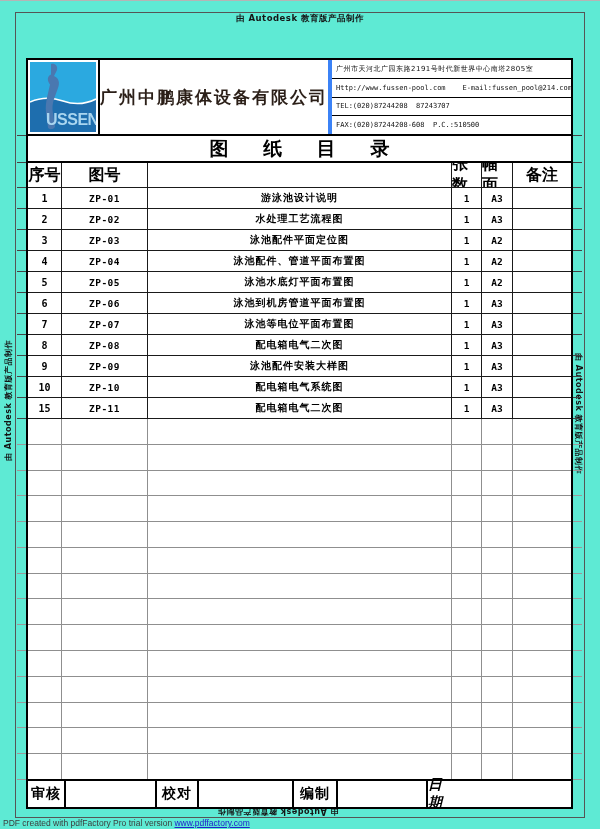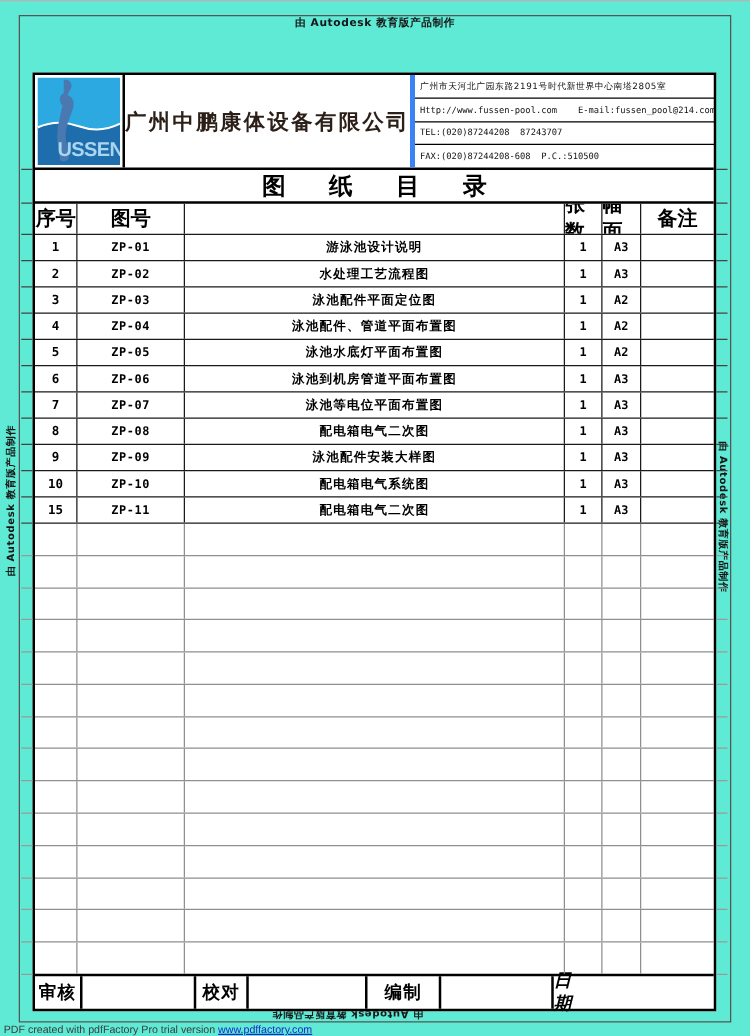--- a/index.html
+++ b/index.html
@@ -63,21 +63,21 @@
   .grid-row.filled .c-name { font-size:10px; font-weight:bold; letter-spacing:1px; }
   .grid-row.filled .c-count, .grid-row.filled .c-size { font-family:"DejaVu Sans Mono",monospace; font-size:9.5px; font-weight:bold; }
 
   
   .approval-bar { height:28px; flex:0 0 28px; border-top:2px solid #000; display:flex; }
   .ab-cell { border-right:2px solid #000; display:flex; align-items:center; justify-content:center; }
   .ab-cell:last-child { border-right:none; }
   .ab-label { font-size:14px; font-weight:bold; letter-spacing:1px; color:#000; }
   .ab-review { width:38px; } .ab-review-val { width:91px; }
   .ab-proof { width:42px; } .ab-proof-val { width:95px; }
-  .ab-draft { width:59px;font-family:Liberation Mono, monospace; } .ab-draft-val { width:90px; }
+  .ab-draft { width:44px;font-family:Liberation Mono, monospace; } .ab-draft-val { width:90px; }
   .ab-date { width:20px;font-style:italic; }
   .ab-date-val { flex:1; font-family:"DejaVu Sans Mono",monospace; font-size:12px; font-weight:bold; letter-spacing:1px; }
 
   
   .pdf-footer { position:absolute; left:3px; top:817px; font-size:8.5px; color:#3c3c3c; font-family:"Liberation Sans",sans-serif; }
   .pdf-footer a { color:var(--link_blue,#2222cc); text-decoration:underline; cursor:pointer; }
 </style>
 </head>
 <body>
 

